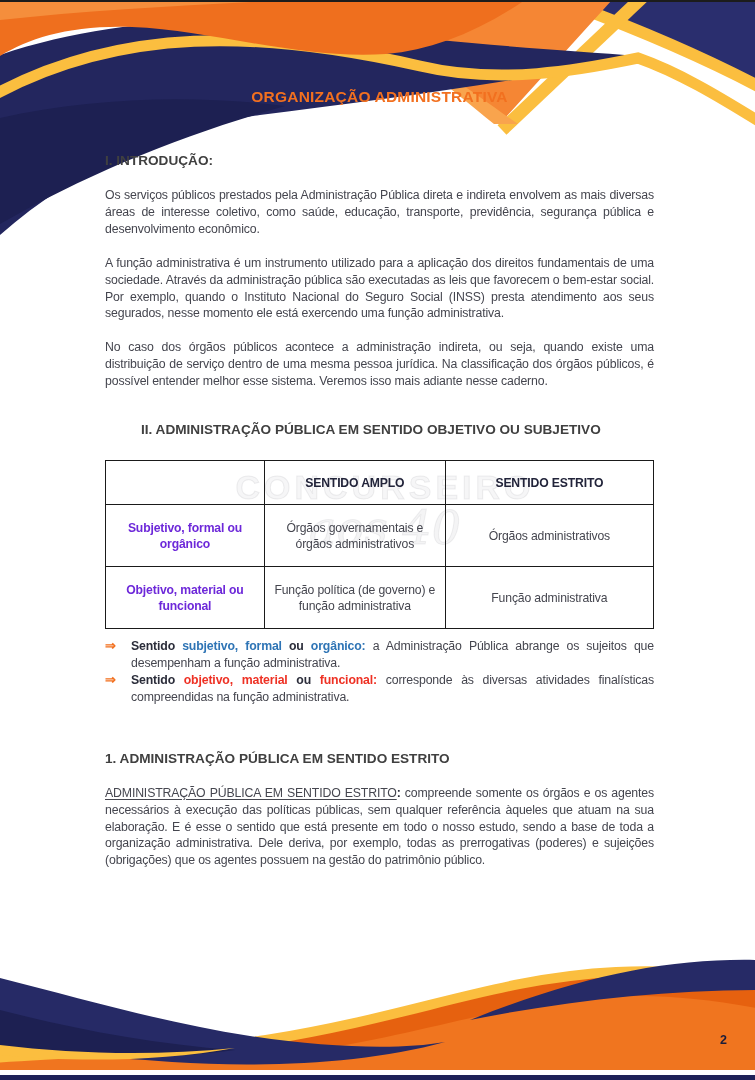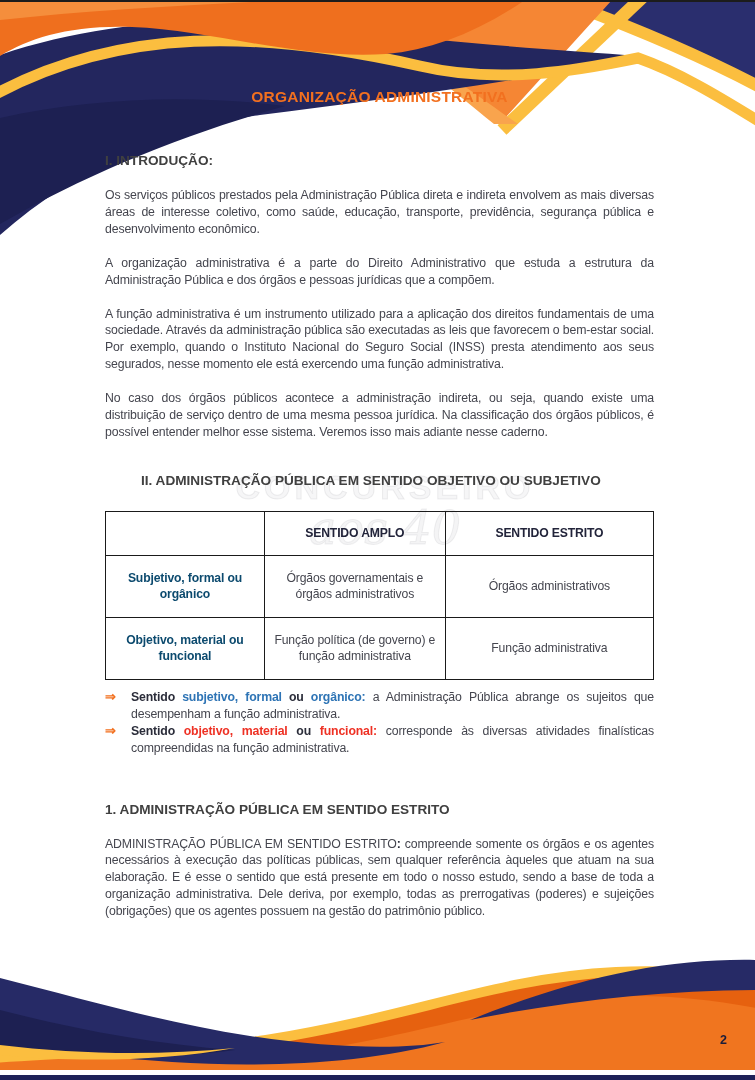--- a/index.html
+++ b/index.html
@@ -35,34 +35,34 @@
   p.first{margin-top:28px;}
 
   table.sense{
     border-collapse:collapse;margin-top:21px;width:549px;
     font-size:12.2px;line-height:16px;color:#45464f;
   }
   table.sense td,table.sense th{
     border:1.4px solid #1a1a1a;text-align:center;vertical-align:middle;padding:13px 4px;margin-top:13px;
   }
   table.sense th{font-weight:bold;color:#22243a;height:17px;}
-  table.sense td.rowlab{font-weight:bold;color:#0c4a6e;}
+  table.sense td.rowlab{font-weight:bold;color:#6d28d9;}
   table.sense td{height:35px;}
   col.c1{width:29%;} col.c2{width:33%;} col.c3{width:38%;}
 
   ul.arrows{list-style:none;margin:9px 0 0;padding:0;}
   ul.arrows li{display:flex;align-items:flex-start;}
   ul.arrows .arr{
     flex:0 0 26px;color:#f2701f;font-weight:bold;font-size:13px;line-height:16.9px;text-align:left;
   }
   ul.arrows .btxt{flex:1;text-align:justify;}
   .bld{font-weight:bold;color:#2b2d3a;}
   .c-blue{font-weight:bold;color:#2e74b5;}
   .c-red{font-weight:bold;color:#ee3124;}
-  .lead-u{text-underline-offset:2px;}
+  .lead-u{text-decoration:underline;text-underline-offset:2px;}
   .lead-b{font-weight:bold;color:#2b2d3a;}
 
   .watermark{
     position:absolute;left:185px;top:468px;width:400px;z-index:1;
     text-align:center;pointer-events:none;user-select:none;
   }
   .wm1{
     font-size:34px;font-weight:bold;letter-spacing:4px;
     color:rgba(130,130,140,0.07);
     -webkit-text-stroke:1px rgba(140,140,150,0.14);
@@ -110,21 +110,20 @@
     <path d="M0,0 H290 C190,5 90,10 0,20 Z" fill="#f58e3c"></path>
   </svg>
 
   <div class="content">
 
     <h1 class="doc-title">ORGANIZAÇÃO ADMINISTRATIVA</h1>
 
     <h2 class="sect h-intro">I. INTRODUÇÃO:</h2>
 
     <p>Os serviços públicos prestados pela Administração Pública direta e indireta envolvem as mais diversas áreas de interesse coletivo, como saúde, educação, transporte, previdência, segurança pública e desenvolvimento econômico.</p>
-    <p>A organização administrativa é a parte do Direito Administrativo que estuda a estrutura da Administração Pública e dos órgãos e pessoas jurídicas que a compõem.</p>
     <p>A função administrativa é um instrumento utilizado para a aplicação dos direitos fundamentais de uma sociedade. Através da administração pública são executadas as leis que favorecem o bem-estar social. Por exemplo, quando o Instituto Nacional do Seguro Social (INSS) presta atendimento aos seus segurados, nesse momento ele está exercendo uma função administrativa.</p>
     <p>No caso dos órgãos públicos acontece a administração indireta, ou seja, quando existe uma distribuição de serviço dentro de uma mesma pessoa jurídica. Na classificação dos órgãos públicos, é possível entender melhor esse sistema. Veremos isso mais adiante nesse caderno.</p>
 
     <h2 class="sect h-two">II. ADMINISTRAÇÃO PÚBLICA EM SENTIDO OBJETIVO OU SUBJETIVO</h2>
 
     <table class="sense">
       <colgroup>
           <col class="c1">
           <col class="c2">
           <col class="c3">

